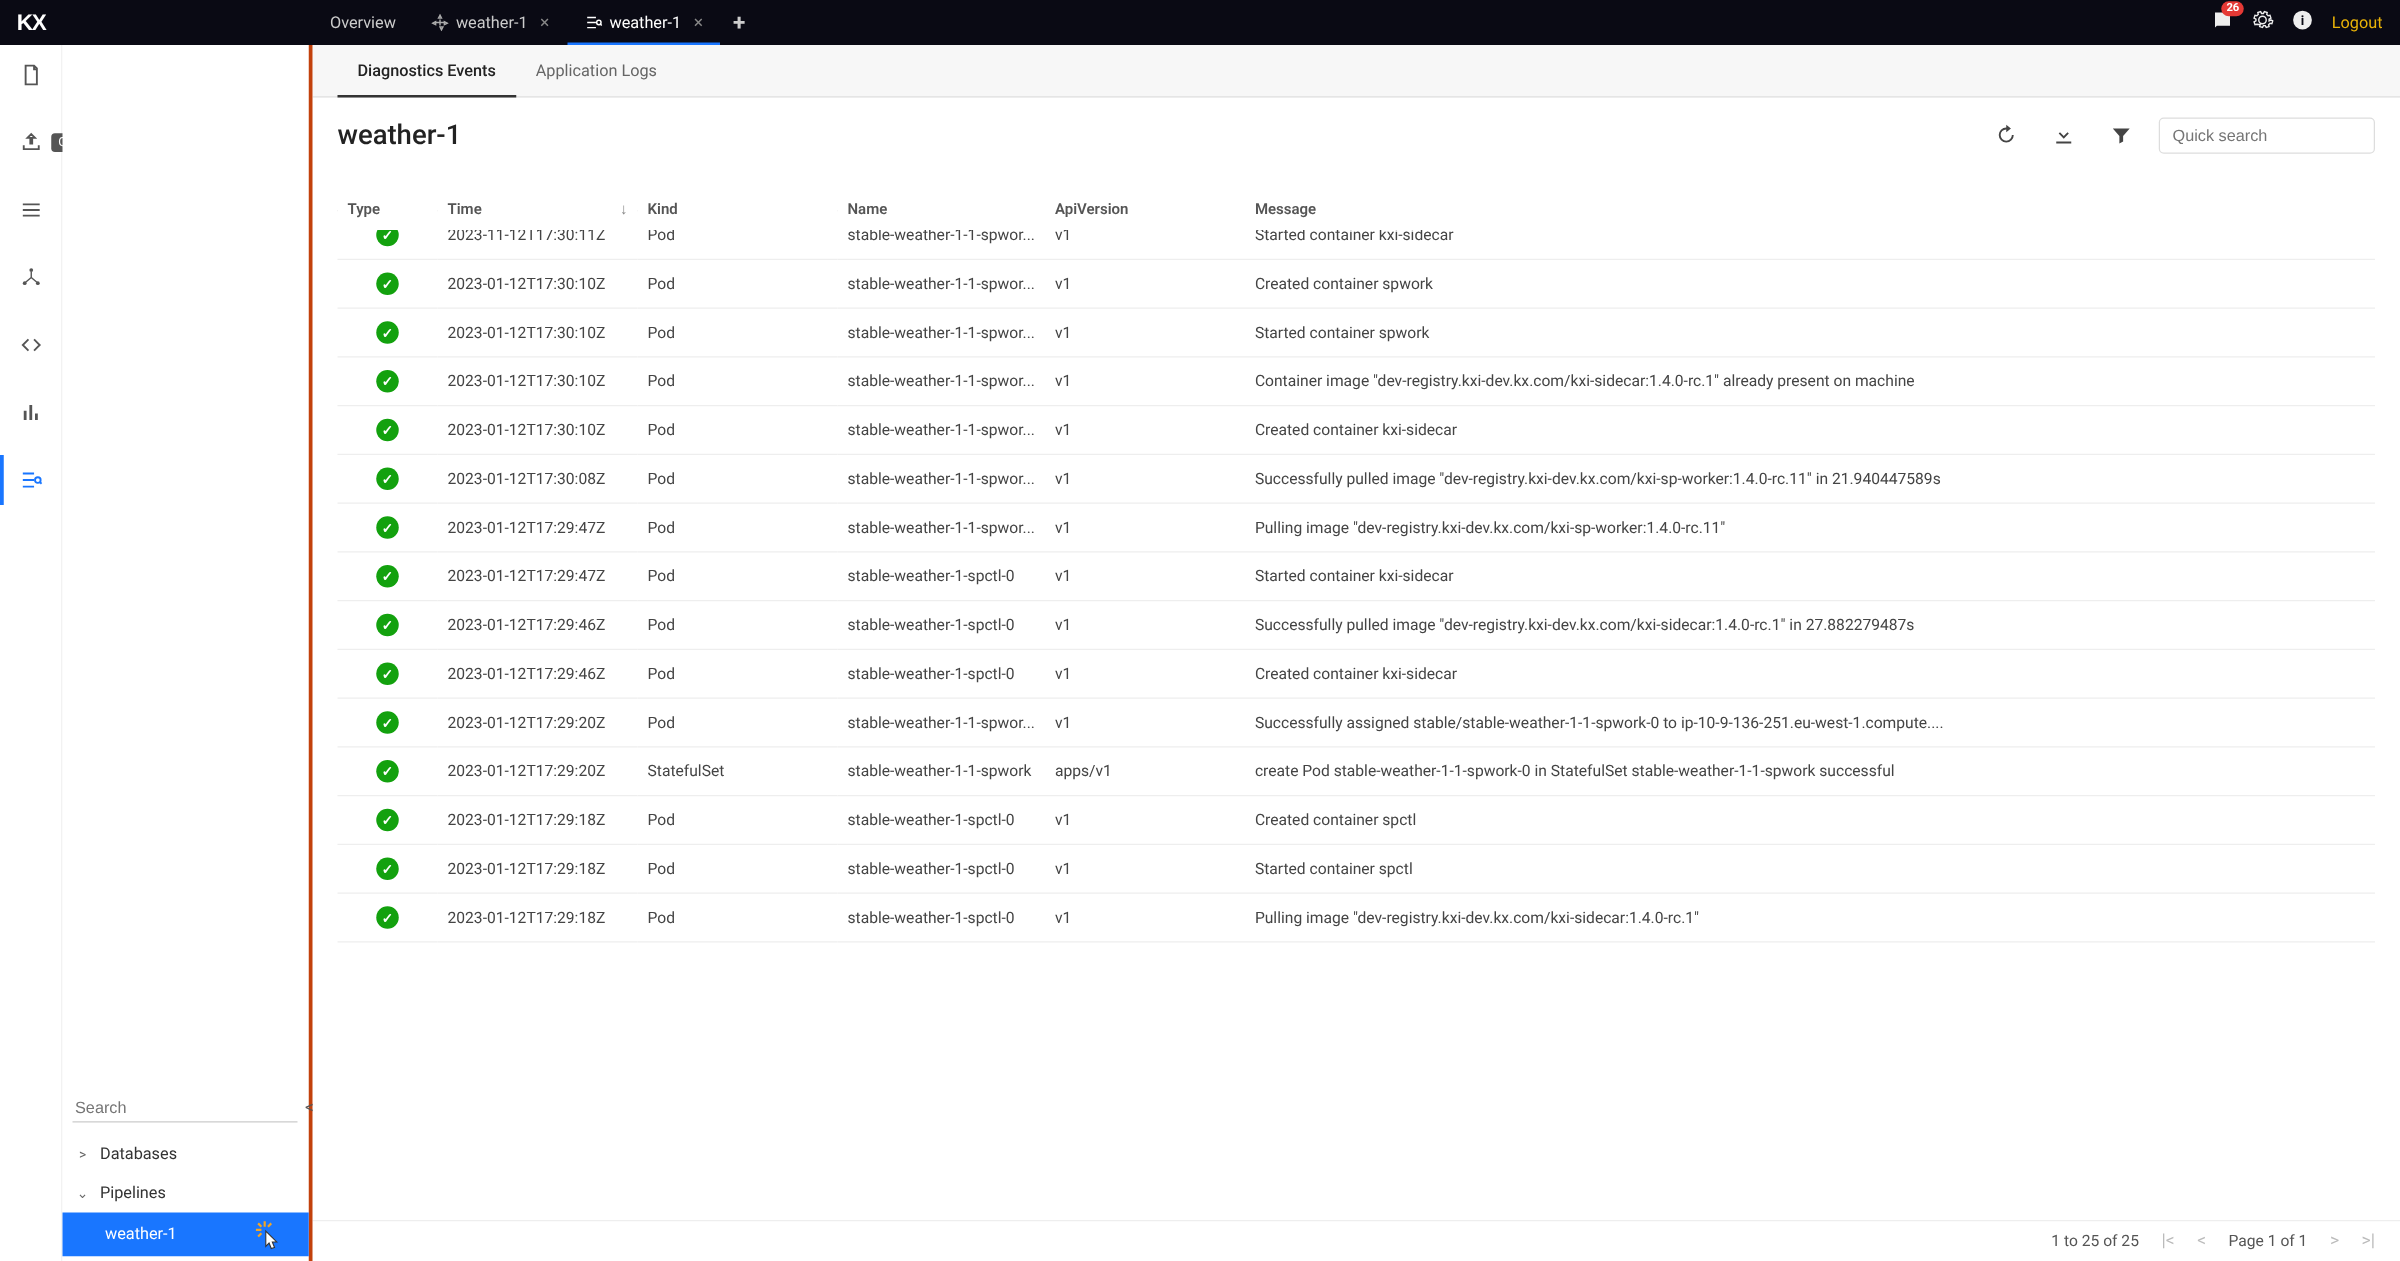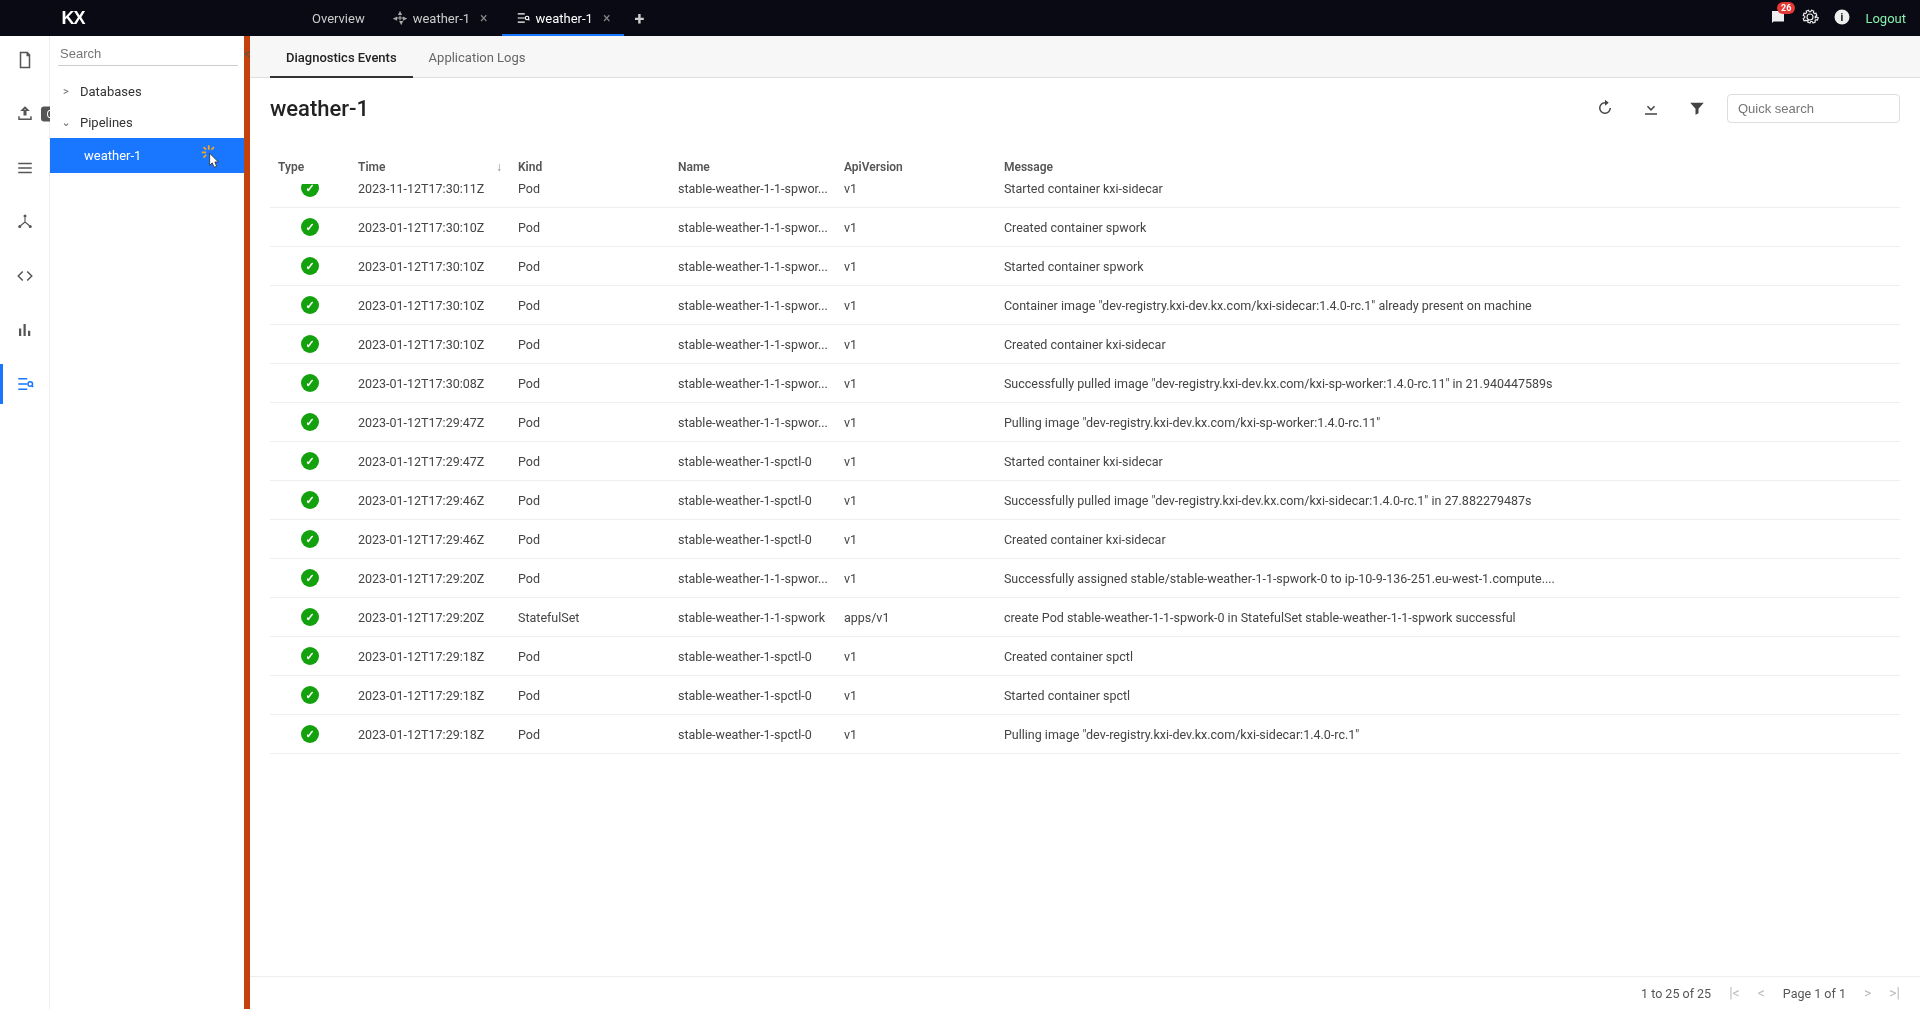--- a/index.html
+++ b/index.html
@@ -2,51 +2,51 @@
 <html><head>
 <meta charset="utf-8">
 <style>
 * { box-sizing: border-box; margin: 0; padding: 0; }
 body { font-family: -apple-system, BlinkMacSystemFont, "Segoe UI", Roboto, Arial, sans-serif; font-size: 13px; color: #333; background: #fff; overflow: hidden; }
 
 .app { display: flex; flex-direction: column; height: 100vh; width: 100vw; }
 
 
 .topbar { display: flex; align-items: center; background: #0a0a14; color: #fff; height: 36px; padding-left: 0; }
-.logo-cell { width: 50px; display:flex; align-items:center; justify-content:center; height:100%; background:#0a0a14;margin-left:48px; }
+.logo-cell { width: 50px; display:flex; align-items:center; justify-content:center; height:100%; background:#0a0a14; }
 .logo { font-weight: 900; font-size: 18px; letter-spacing: -1px; color:#fff; font-family: Arial, sans-serif;}
 .tabs { display: flex; align-items: center; height: 100%; margin-left: 200px;}
 .tab { display: flex; align-items: center; gap: 6px; padding: 0 14px; height: 100%; color: #ccc; cursor: pointer; position: relative; font-size: 13px;}
 .tab.active { color: #fff; }
 .tab.active::after { content:""; position:absolute; bottom:0; left:0; right:0; height:2px; background:#1976ff;}
 .tab .close { color:#888; font-size:14px; margin-left:4px;}
 .tab-icon { width:14px; height:14px; display:inline-flex; align-items:center; justify-content:center; }
 .tab-icon svg { width:14px; height:14px; fill:#aaa; }
 .tab.active .tab-icon svg { fill:#fff; }
 .tab.plus { font-size:18px; font-weight:bold; padding:0 10px;}
 .topbar-right { margin-left:auto; display:flex; align-items:center; gap:14px; padding-right:14px; height:100%; }
 .topbar-right .notif { position:relative; }
 .topbar-right .badge { position:absolute; top:-6px; right:-8px; background:#e53935; color:#fff; border-radius:8px; font-size:9px; padding:1px 4px; font-weight:bold;}
 .topbar-right svg { width:18px; height:18px; fill:#eee; }
-.logout { color:#86efac; font-size:13px; cursor:pointer;}
+.logout { color:#eab308; font-size:13px; cursor:pointer;}
 
 
 .body { display:flex; flex:1; min-height:0; }
 
 
 .rail { width:50px; background:#fff; border-right:1px solid #eee; display:flex; flex-direction:column; align-items:center; padding-top:8px; gap:22px;}
 .rail-item { width:32px; height:32px; display:flex; align-items:center; justify-content:center; color:#555; cursor:pointer; position:relative; border-radius:4px;}
 .rail-item svg { width:18px; height:18px; fill:#555; }
 .rail-item.active { color:#1976ff; }
 .rail-item.active svg { fill:#1976ff; }
 .rail-item.active::before { content:""; position:absolute; left:-9px; top:-4px; bottom:-4px; width:3px; background:#1976ff;}
 .rail-tooltip { position:absolute; left:32px; top:50%; transform:translateY(-50%); background:#555; color:#fff; font-size:10px; padding:2px 6px; border-radius:3px; white-space:nowrap;}
 
 
-.explorer { width:200px; background:#fff; border-right:6px solid #c2410c; display:flex; flex-direction:column; position:relative;}
+.explorer { width:200px; background:#fff; border-right:3px solid #c2410c; display:flex; flex-direction:column; position:relative;justify-content:flex-end;}
 .explorer .search-row { display:flex; align-items:center; padding:6px 8px; gap:6px;}
 .explorer .search-row input { flex:1; border:none; border-bottom:1px solid #ccc; padding:4px 2px; font-size:13px; outline:none; color:#666;}
 .explorer .collapse-btn { color:#555; cursor:pointer; font-size:14px;}
 .tree { padding:4px 0; font-size:13px;}
 .tree-row { display:flex; align-items:center; gap:8px; padding:8px 10px; cursor:pointer; color:#333;}
 .tree-row .caret { width:12px; display:inline-block; text-align:center; color:#666; font-size:11px;}
 .tree-child { display:flex; align-items:center; padding:10px 10px 10px 34px; cursor:pointer; position:relative;}
 .tree-child.selected { background:#1976ff; color:#fff; }
 .click-cursor { position:absolute; right:16px; top:50%; transform:translateY(-40%); pointer-events:none; }
 

